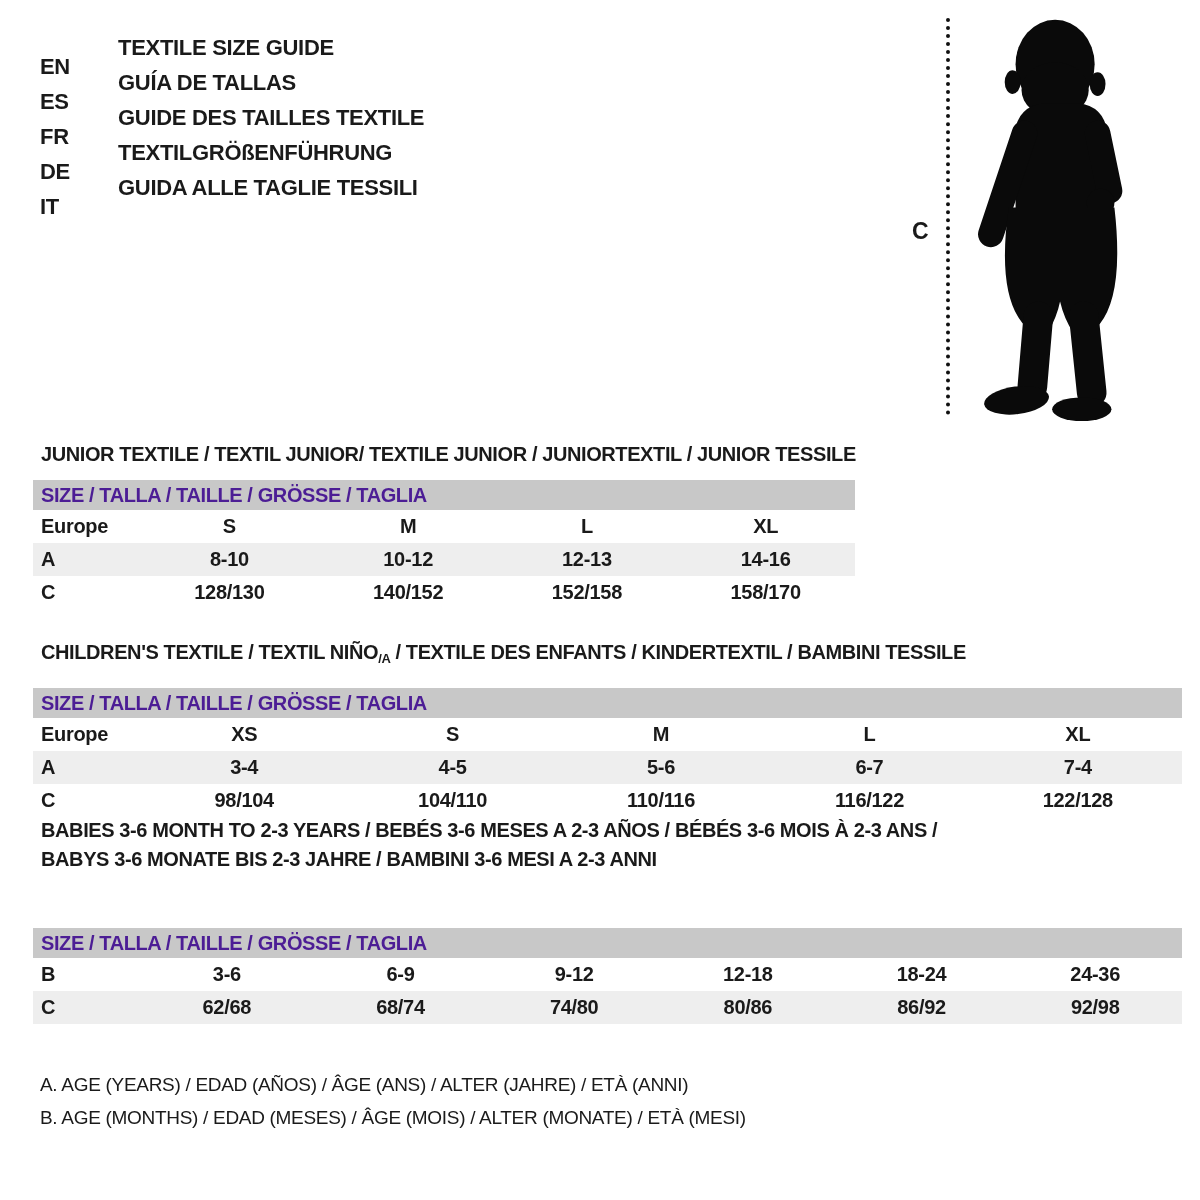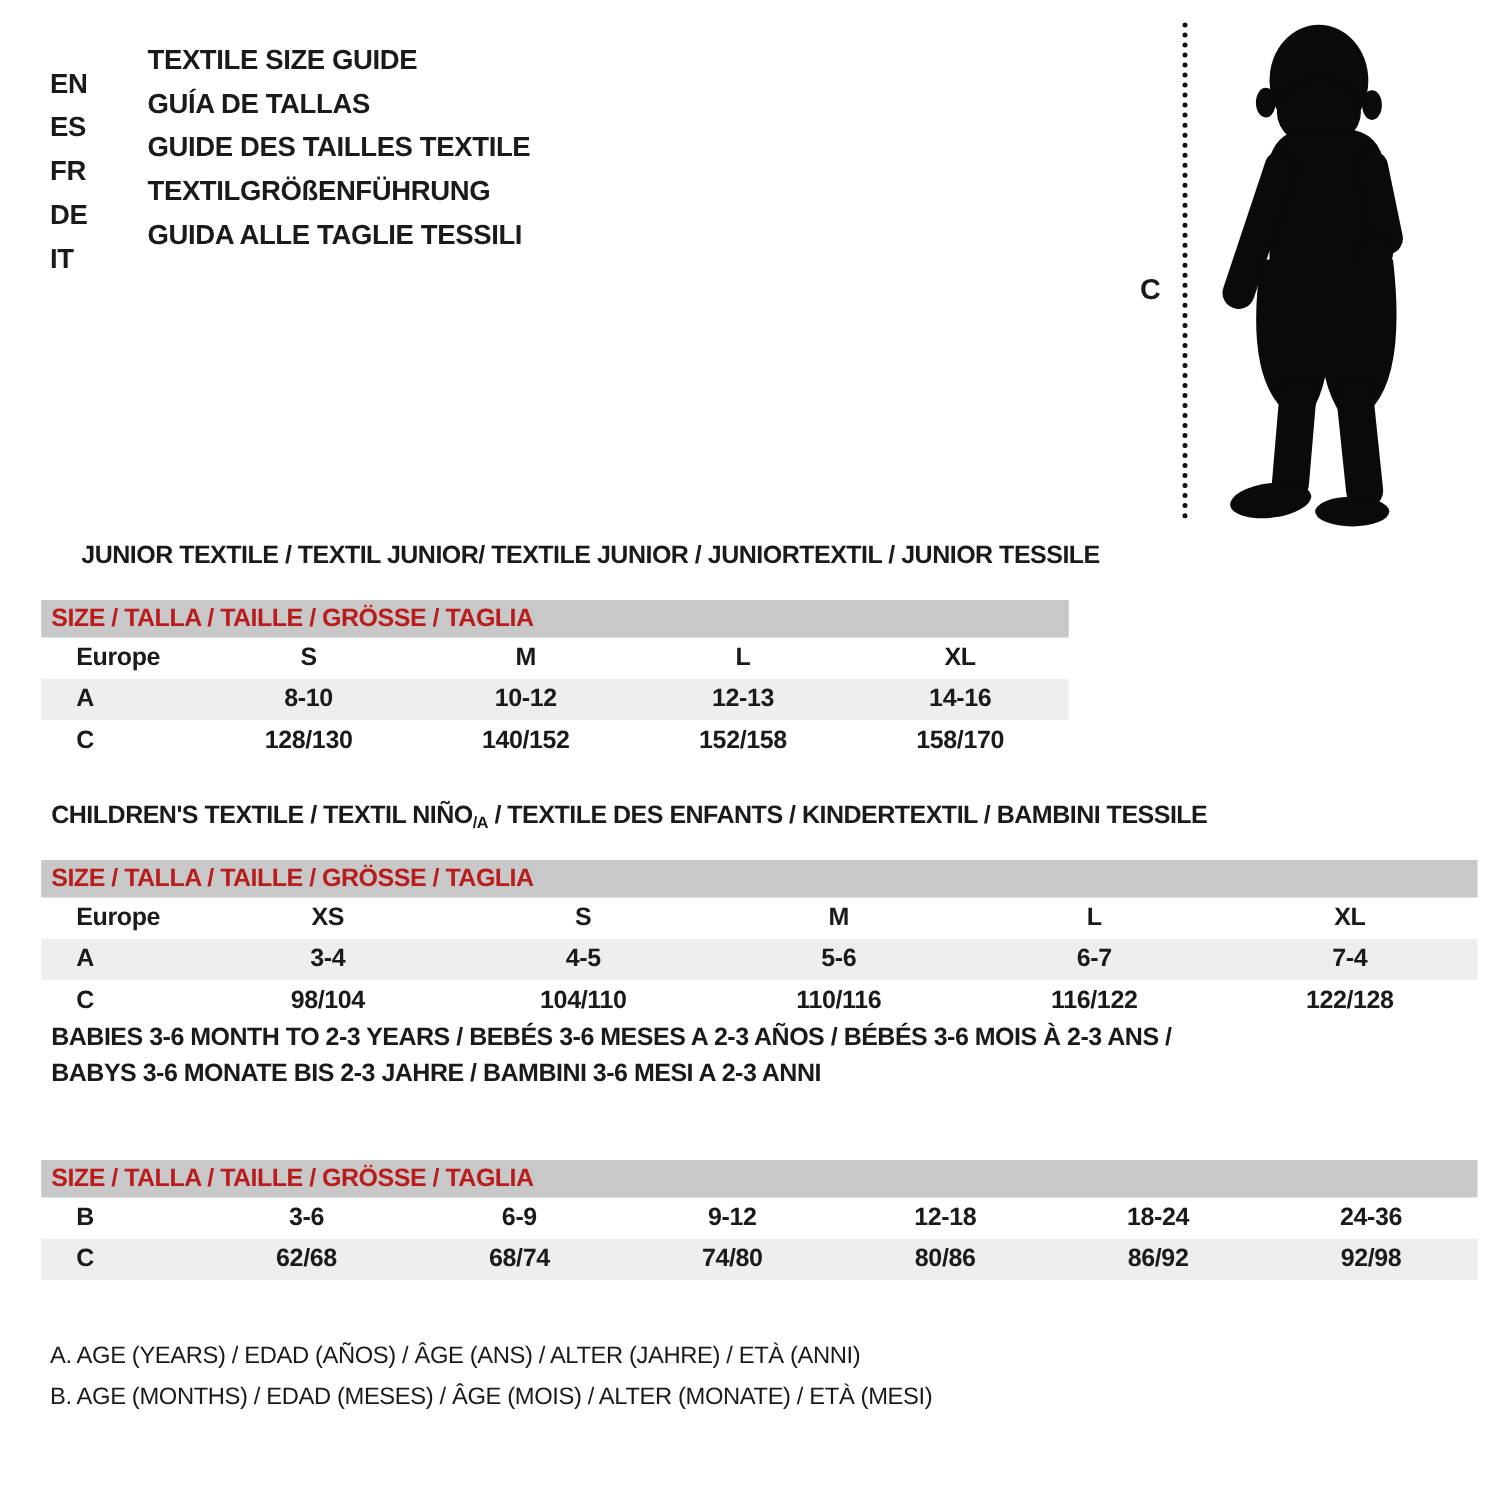--- a/index.html
+++ b/index.html
@@ -22,26 +22,26 @@
   
   .sec-title { position:absolute; left:41px; font-size:20px; font-weight:bold;
                letter-spacing:-0.4px; white-space:nowrap; }
   .sec-title .subscript { font-size:13px; vertical-align:-4px; font-weight:bold; }
   .sec-title-2line { white-space:normal; line-height:29px; }
 
   
   .size-table { position:absolute; left:33px; }
   .size-table.w-narrow { width:822px; }
   .size-table.w-wide   { width:1149px; }
-  .table-size-header { height:30px; background:#c8c8c8; color:#b91c1c; font-size:20px;
+  .table-size-header { height:30px; background:#c8c8c8; color:#4c1d95; font-size:20px;
                        font-weight:bold; letter-spacing:-0.4px; padding-left:8px;
                        display:flex; align-items:center; }
   .t-row { display:flex; height:33px; align-items:center; }
   .t-row.shaded { background:#eeeeee; }
-  .t-label { width:107px; padding-left:8px; font-size:20px; font-weight:bold; letter-spacing:-0.3px;margin-left:20px; }
+  .t-label { width:107px; padding-left:8px; font-size:20px; font-weight:bold; letter-spacing:-0.3px; }
   .t-cell { flex:1; text-align:center; font-size:20px; font-weight:bold; letter-spacing:-0.3px; }
 
   
   .legend { position:absolute; left:40px; top:1068px; }
   .legend-line { font-size:19px; font-weight:normal; letter-spacing:-0.3px; line-height:33px; }
 </style>
 </head>
 <body>
 
 <div id="canvas">
@@ -82,21 +82,21 @@
       <line x1="138" y1="130" x2="150" y2="188" stroke="#0a0a0a" stroke-width="26" stroke-linecap="round"></line>
       <circle cx="141" cy="200" r="14"></circle>
       <path d="M48,205 Q36,290 62,322 L88,331 Q97,315 100,300 Q104,317 113,331 L140,323 Q165,292 155,205 Z"></path>
       <line x1="78" y1="315" x2="72" y2="386" stroke="#0a0a0a" stroke-width="30" stroke-linecap="round"></line>
       <line x1="124" y1="315" x2="132" y2="392" stroke="#0a0a0a" stroke-width="30" stroke-linecap="round"></line>
       <ellipse cx="56" cy="400" rx="33" ry="14" transform="rotate(-7 56 400)"></ellipse>
       <ellipse cx="122" cy="409" rx="30" ry="12"></ellipse>
     </g>
   </svg>
 
-  <div class="sec-title" style="top:433px;margin-left:24px;">JUNIOR TEXTILE / TEXTIL JUNIOR/ TEXTILE JUNIOR / JUNIORTEXTIL / JUNIOR TESSILE</div>
+  <div class="sec-title" style="top:443px;">JUNIOR TEXTILE / TEXTIL JUNIOR/ TEXTILE JUNIOR / JUNIORTEXTIL / JUNIOR TESSILE</div>
   <div class="size-table w-narrow" style="top:480px;">
       <div class="table-size-header">SIZE / TALLA / TAILLE / GRÖSSE / TAGLIA</div>
       <div class="t-row">
         <div class="t-label">Europe</div>
         <div class="t-cell">S</div>
         <div class="t-cell">M</div>
         <div class="t-cell">L</div>
         <div class="t-cell">XL</div>
       </div>
       <div class="t-row shaded">

